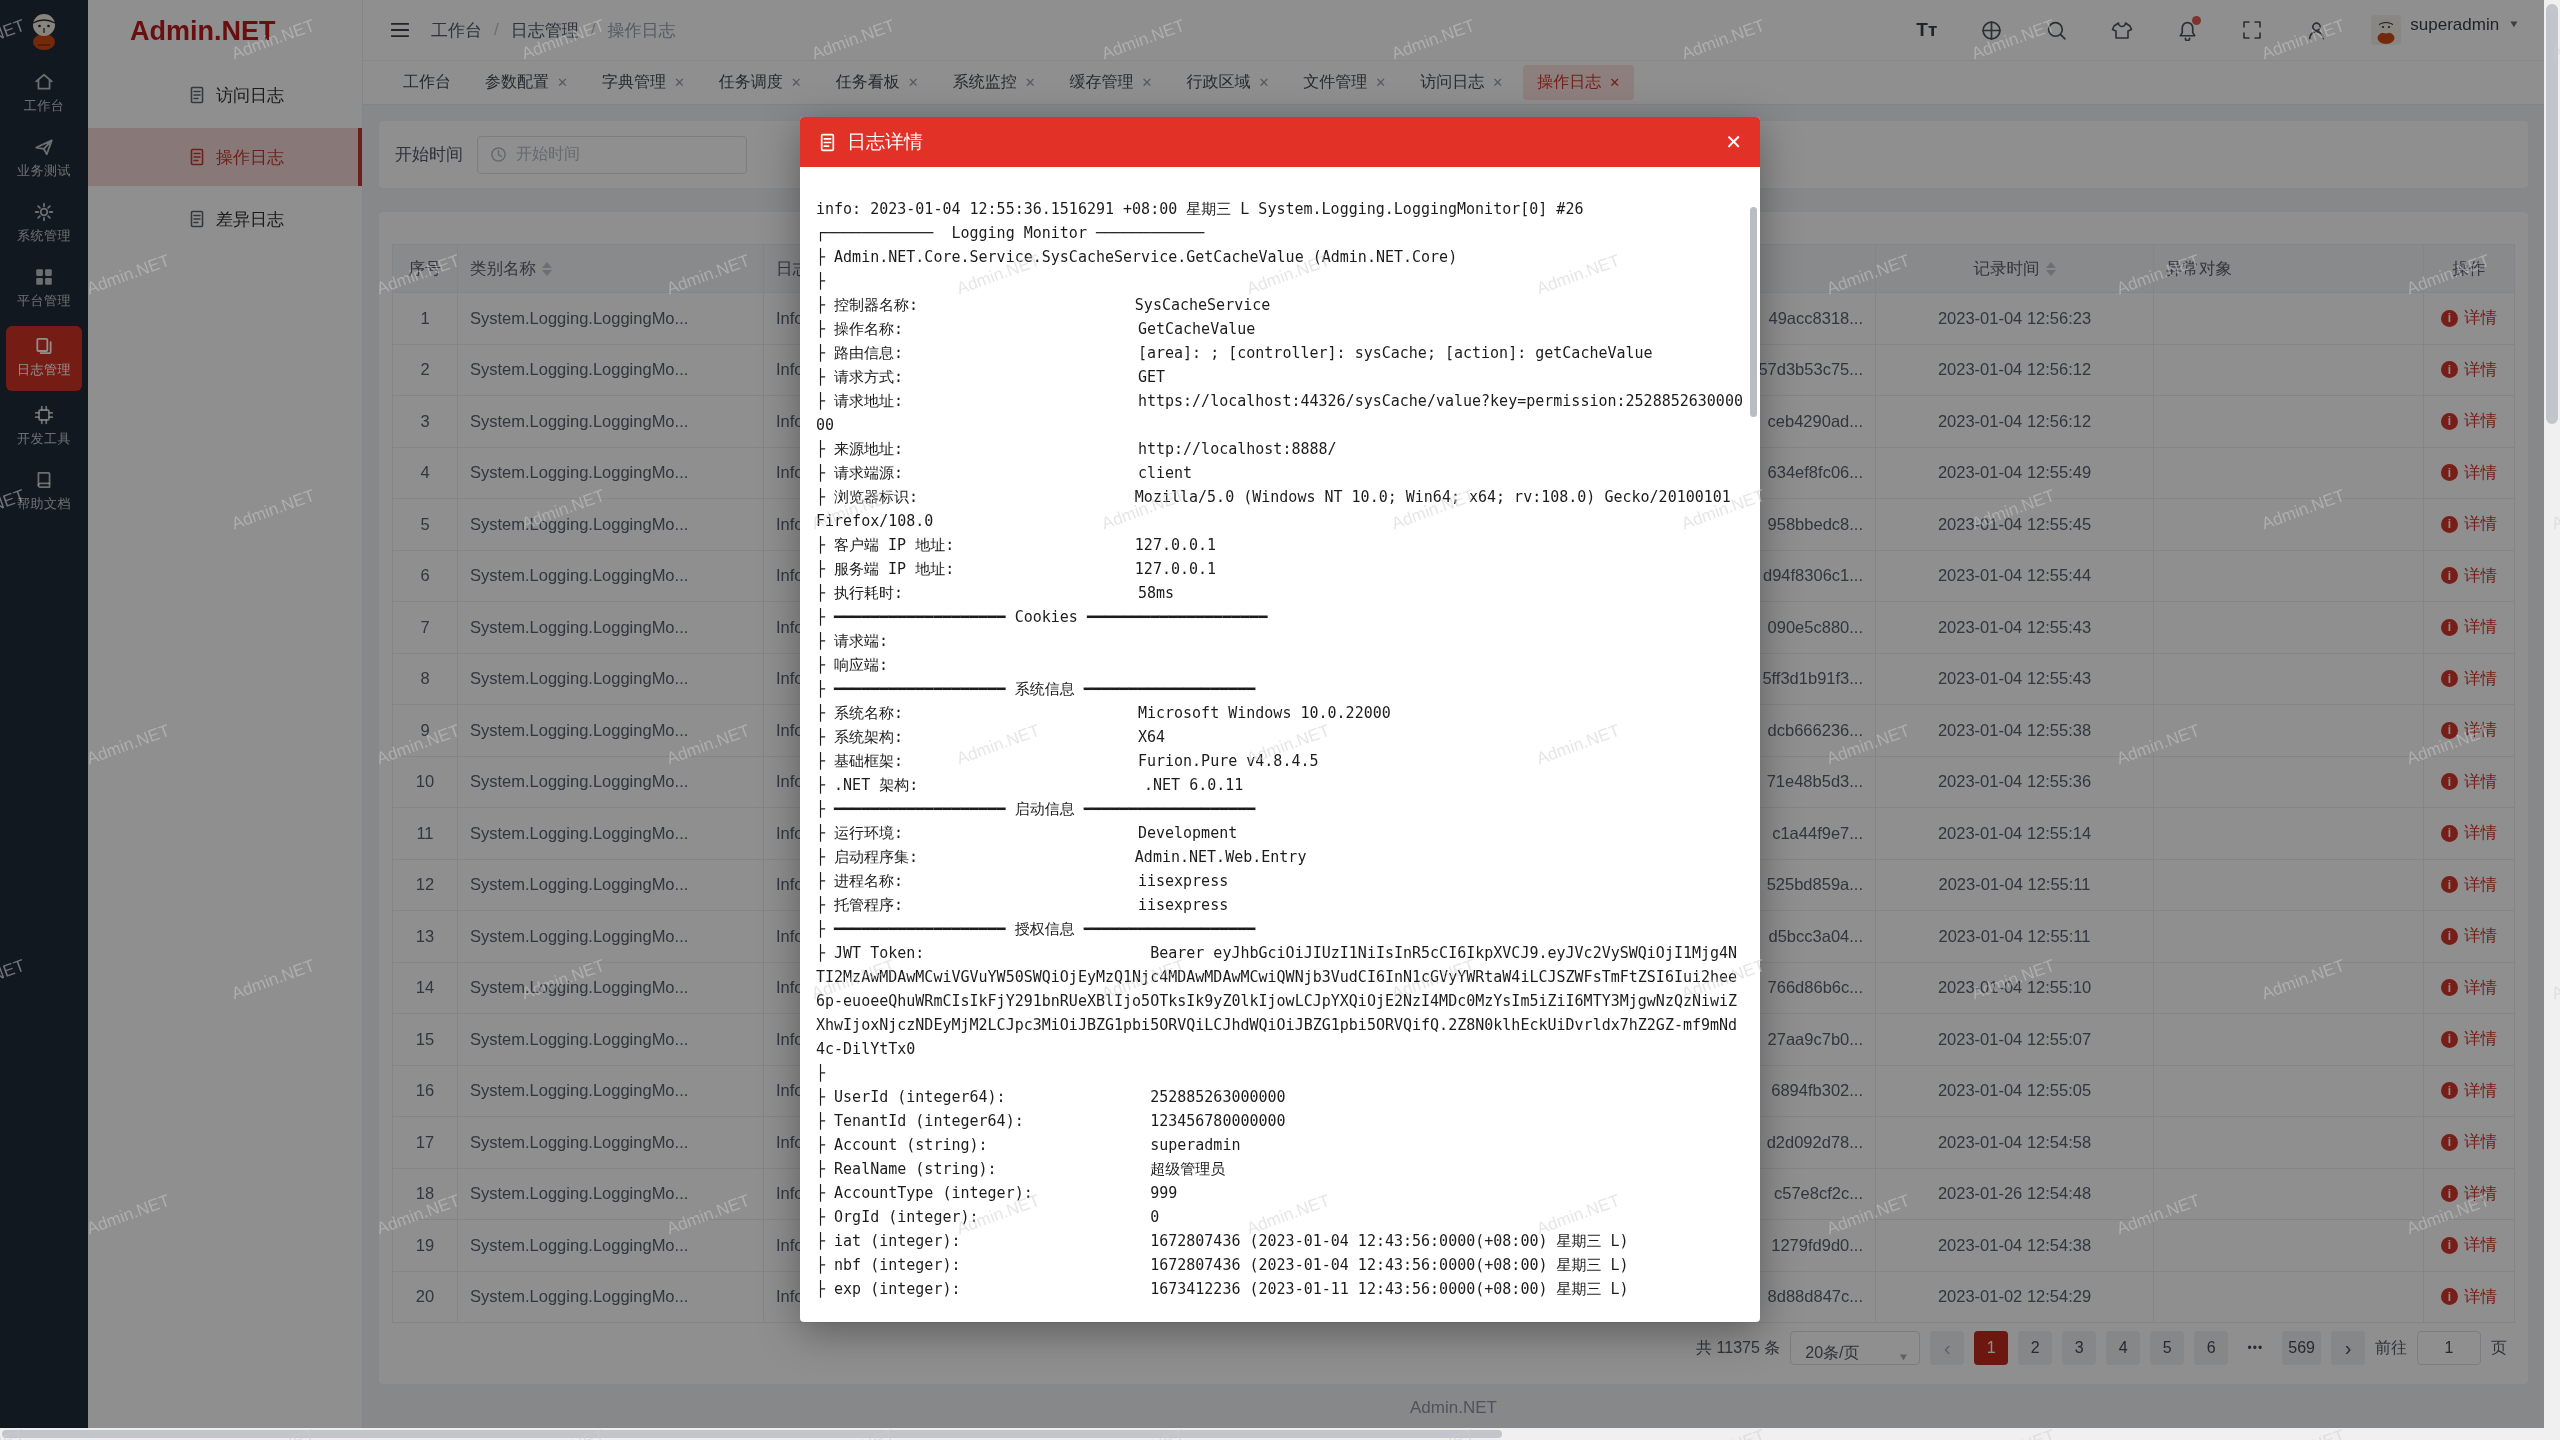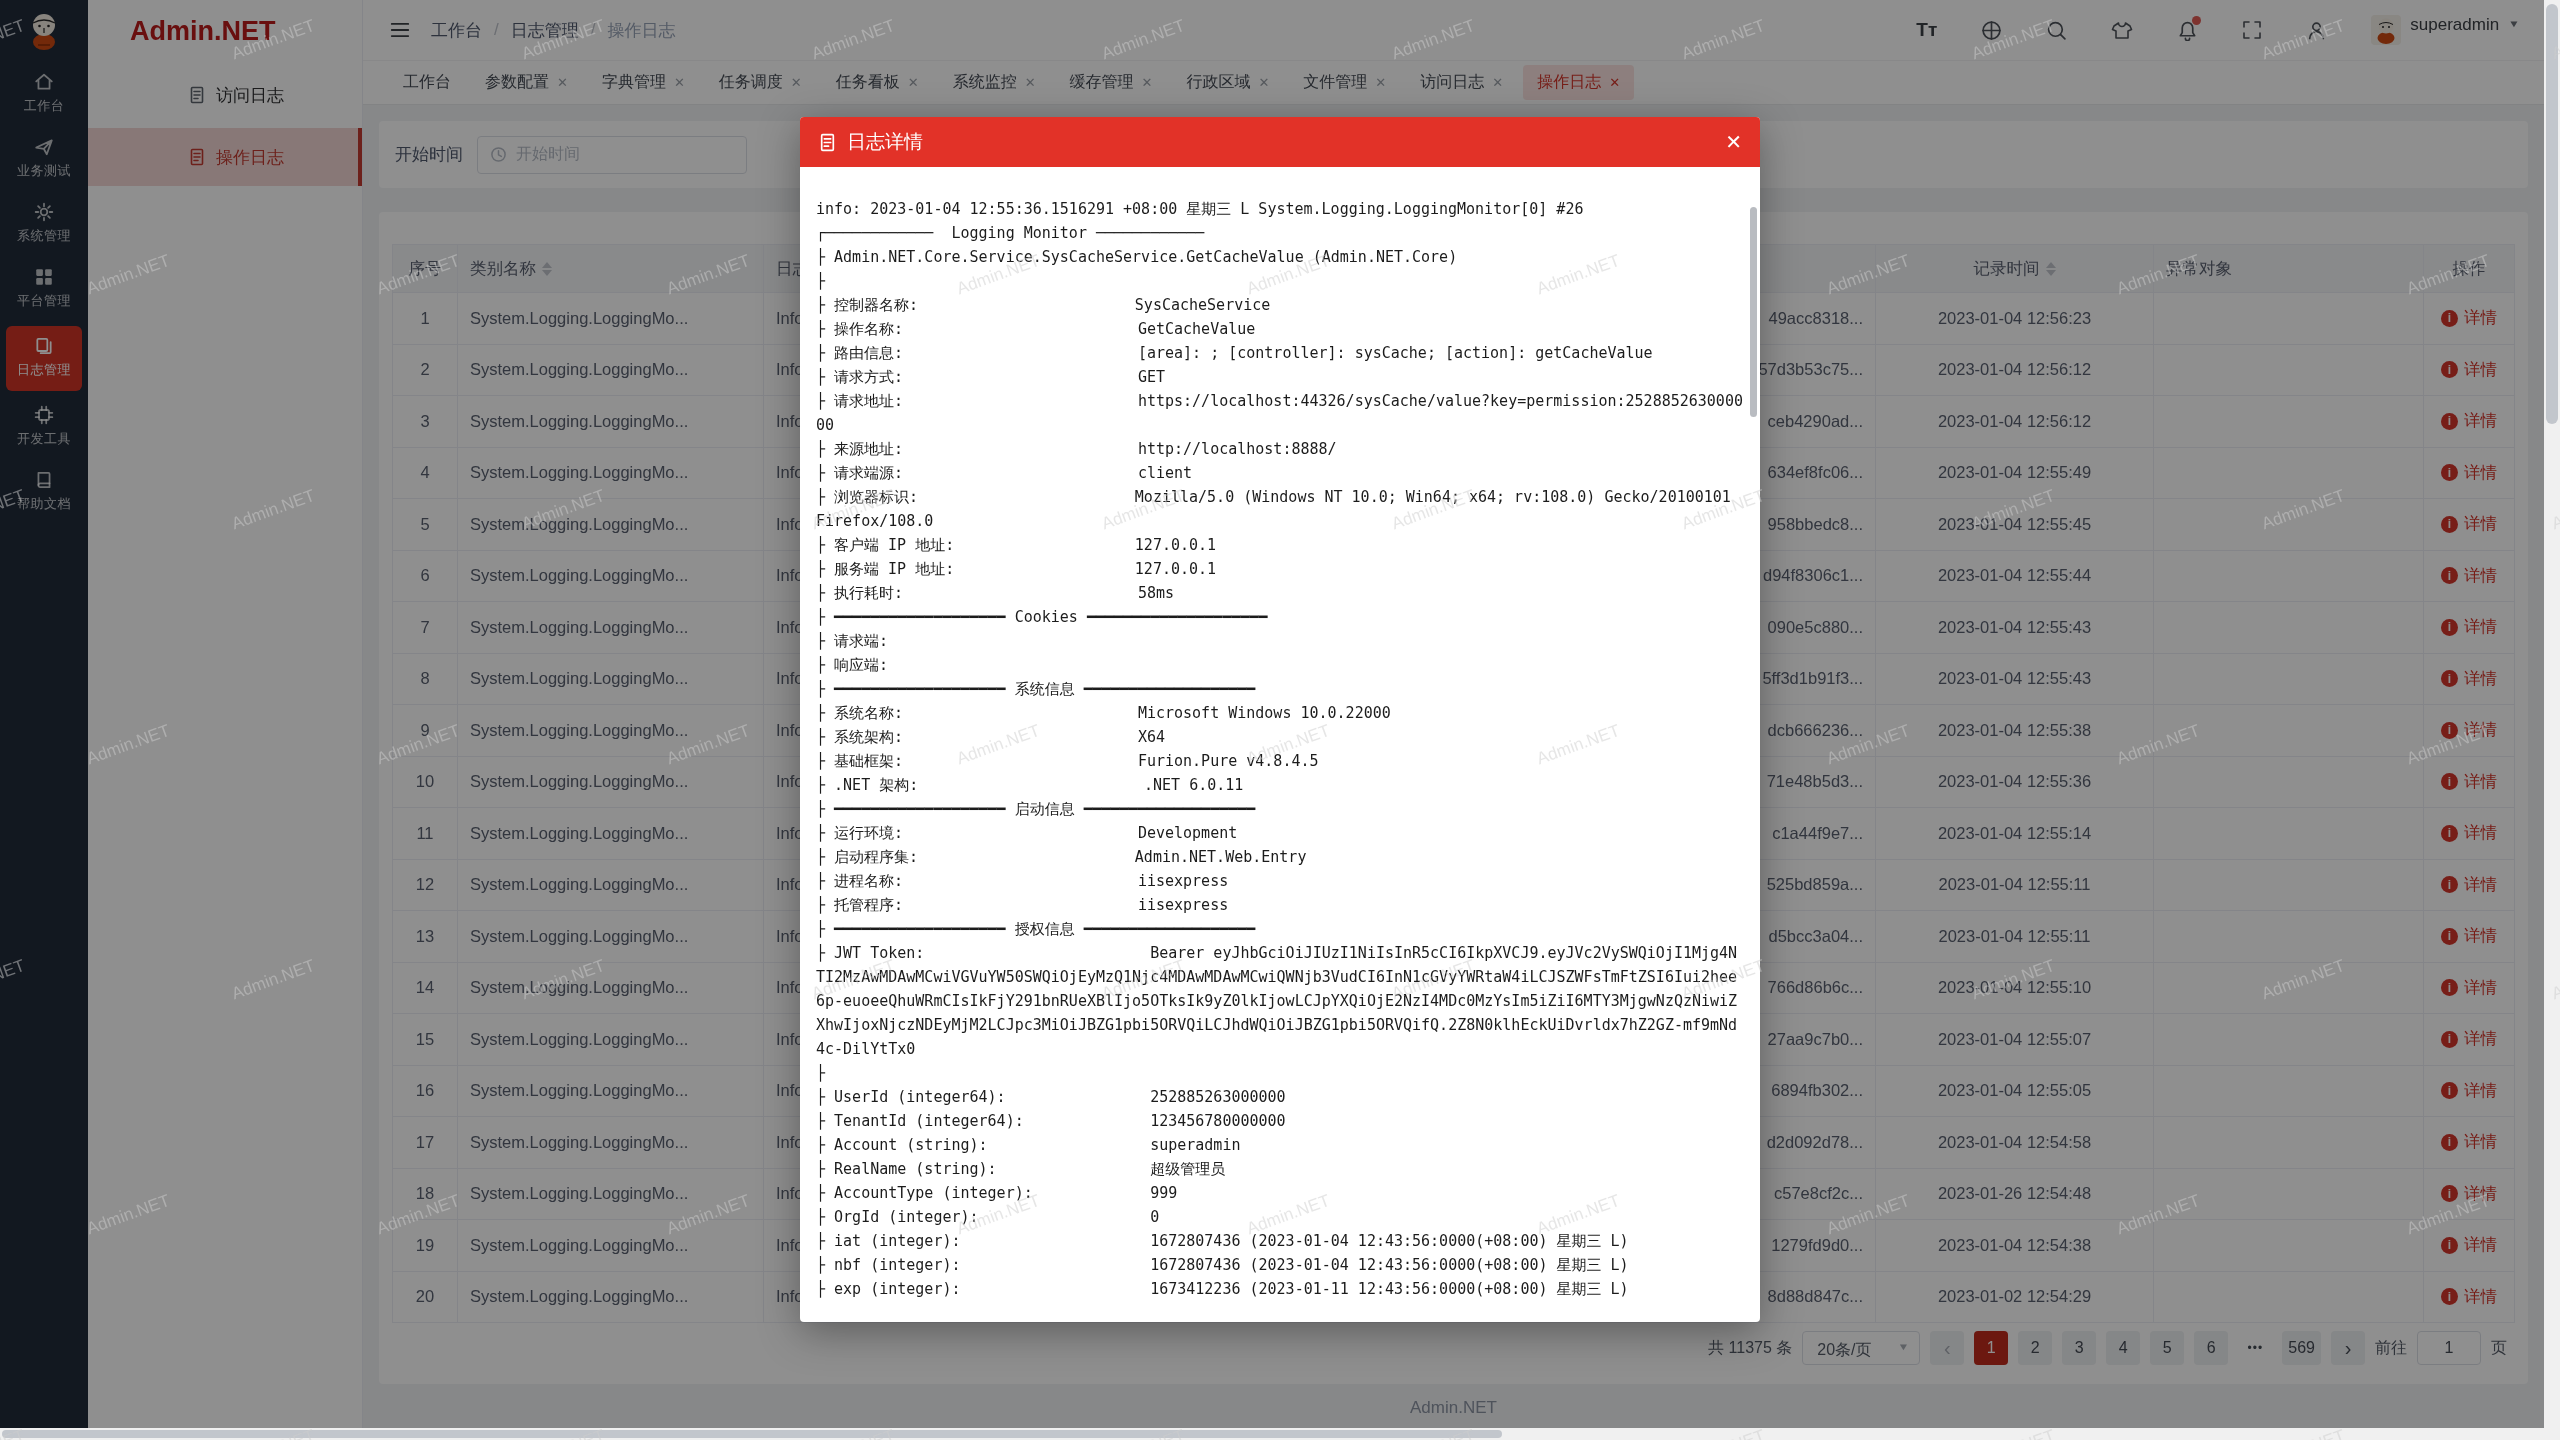--- a/index.html
+++ b/index.html
@@ -58,21 +58,21 @@
   .c-right { justify-content:flex-end; }
   .sorter { display:inline-flex; flex-direction:column; margin-left:6px; line-height:0; cursor:pointer; }
   .sorter i { width:0; height:0; border-left:5px solid transparent; border-right:5px solid transparent; display:block; }
   .sorter .up { border-bottom:6px solid #c0c4cc; margin-bottom:2px; }
   .sorter .dn { border-top:6px solid #c0c4cc; }
   .detail-link { display:inline-flex; align-items:center; gap:6px; color:#d4362c; cursor:pointer; font-size:16.5px; }
   .info-dot { width:17px; height:17px; border-radius:50%; background:#d4362c; color:#fff; font-size:12px; font-weight:700; display:inline-flex; align-items:center; justify-content:center; font-style:normal; }
 
   
   .pager { display:flex; align-items:center; justify-content:flex-end; gap:10px; margin-top:8px; padding-right:8px; color:#555c68; font-size:16px; }
-  .psize { width:118px; height:34px; border:1px solid #dcdfe6; border-radius:4px; display:flex; align-items:flex-start; justify-content:space-between; padding:8px 10px 0 14px; cursor:pointer; background:#fff; color:#555c68; }
+  .psize { width:130px; height:34px; border:1px solid #dcdfe6; border-radius:4px; display:flex; align-items:flex-end; justify-content:space-between; padding:16px 10px 0 14px; cursor:pointer; background:#fff; color:#555c68; }
   .pbtn { min-width:34px; height:34px; border-radius:4px; background:#eef0f3; display:flex; align-items:center; justify-content:center; cursor:pointer; color:#454b55; font-size:16px; padding:0 6px; }
   .pbtn.arrow { font-size:20px; color:#a8adb5; }
   .pbtn.arrow.next { color:#454b55; }
   .pbtn.active { background:#c02b1d; color:#fff; }
   .pbtn.ellipsis { background:transparent; letter-spacing:1px; font-size:12px; }
   .goto-input { width:64px; height:34px; border:1px solid #dcdfe6; border-radius:4px; text-align:center; font-size:16px; color:#454b55; background:#fff; }
 
   
   .footer { text-align:center; margin-top:14px; color:#8c94a3; }
   .footer .f1 { font-size:17px; }
@@ -176,20 +176,27 @@
         <path d="M6 5.5h6 M6 9h6 M6 12.5h4"></path>
       </svg>
     <span>访问日志</span>
   </div>
   <div class="side-item active">
     <svg class="ico" width="18" height="18" viewBox="0 0 18 18">
         <rect x="3.5" y="1.5" width="11" height="15" rx="1"></rect>
         <path d="M6 5.5h6 M6 9h6 M6 12.5h4"></path>
       </svg>
     <span>操作日志</span>
+  </div>
+  <div class="side-item">
+    <svg class="ico" width="18" height="18" viewBox="0 0 18 18" style="color:#5d646e">
+        <rect x="3.5" y="1.5" width="11" height="15" rx="1"></rect>
+        <path d="M6 5.5h6 M6 9h6 M6 12.5h4"></path>
+      </svg>
+    <span>差异日志</span>
   </div>
 </div>
 
 <div class="main">
 
   <div class="topbar">
     <span class="collapse-btn">
       <svg class="ico" width="22" height="22" viewBox="0 0 20 20" style="color:#3c4046">
           <path d="M2.5 4.5h15 M2.5 10h15 M2.5 15.5h15"></path>
         </svg>

